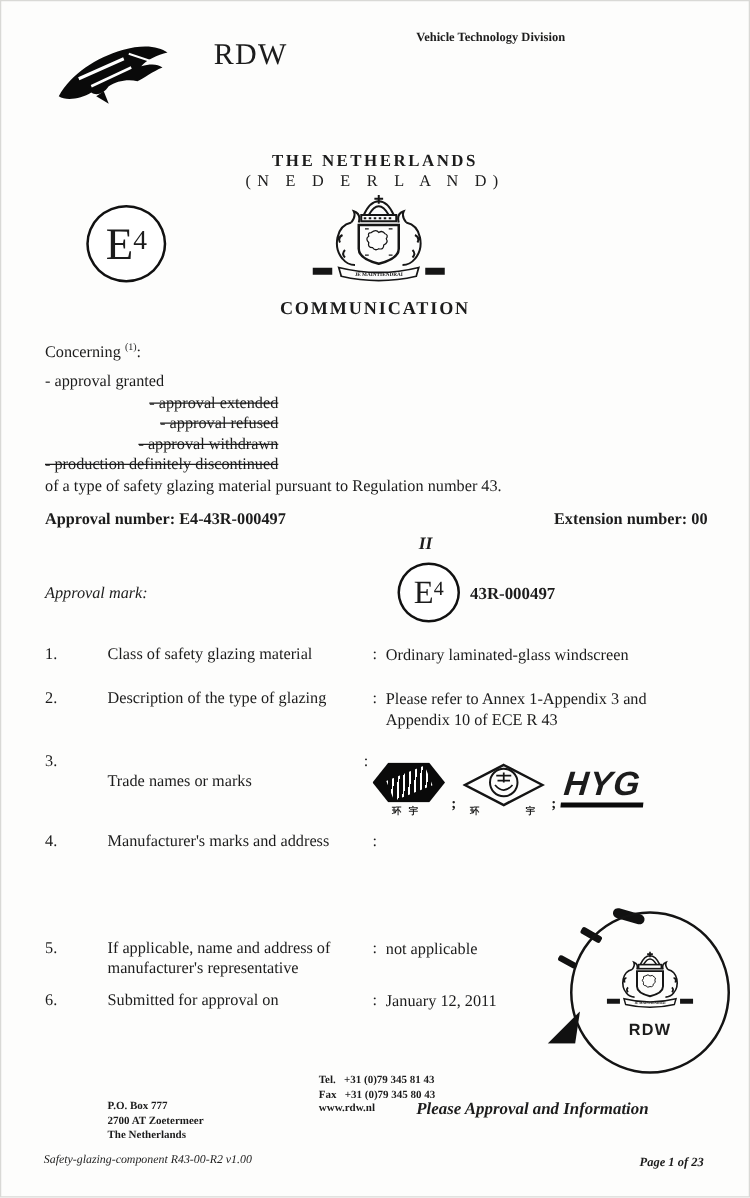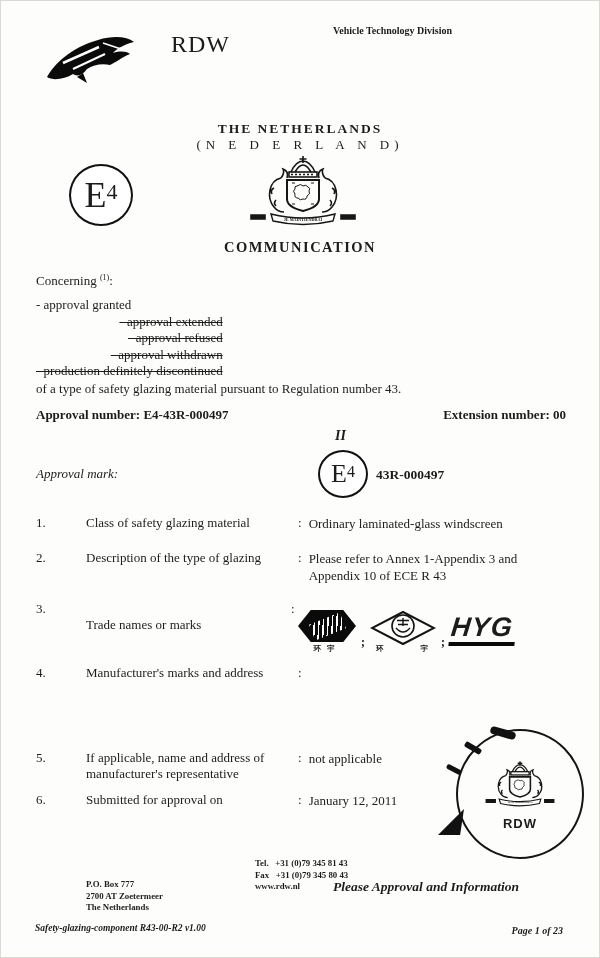--- a/index.html
+++ b/index.html
@@ -65,21 +65,21 @@
   .stamp-circle { position:absolute; left:18px; top:4px; width:128px; height:130px; border:2.5px solid #141414;
                   border-radius:50%; display:flex; flex-direction:column; align-items:center; justify-content:center; background:transparent; }
   .stamp-rdw { font-family:"Liberation Sans","DejaVu Sans",sans-serif; font-weight:bold; font-size:13px; letter-spacing:1px; margin-top:2px; }
   .dash { position:absolute; background:#111; border-radius:2px; }
   .wedge { position:absolute; left:0; top:84px; width:26px; height:26px; background:#111;
            clip-path:polygon(0 100%,100% 0,85% 100%); }
 
   
   .foot-col { font-size:8.8px; font-weight:600; line-height:11.5px; white-space:pre; }
   .foot-dept { font-size:13.5px; font-weight:bold; font-style:italic; }
-  .foot-ref { font-size:9.5px; font-style:italic; font-weight:700; }
+  .foot-ref { font-size:9.5px; font-style:italic; font-weight:400; }
   .foot-page { font-size:10px; font-style:italic; font-weight:bold; }
 </style>
 </head>
 <body>
 
 <div class="page">
 
   <svg class="abs" style="left:42px;top:26px;" width="105" height="58" viewBox="0 0 105 58">
     <path d="M4 50 C14 32 34 19 55 13 C72 8 84 10 91 15 C83 17 74 21 70 26 C77 24 83 24 87 27 C79 30 72 36 67 38 C59 36 50 38 44 42 C40 48 34 50 30 47 C22 52 10 54 4 50 Z" fill="#0a0a0a"></path>
     <path d="M20 36 L56 20" stroke="#fff" stroke-width="2.5"></path>

